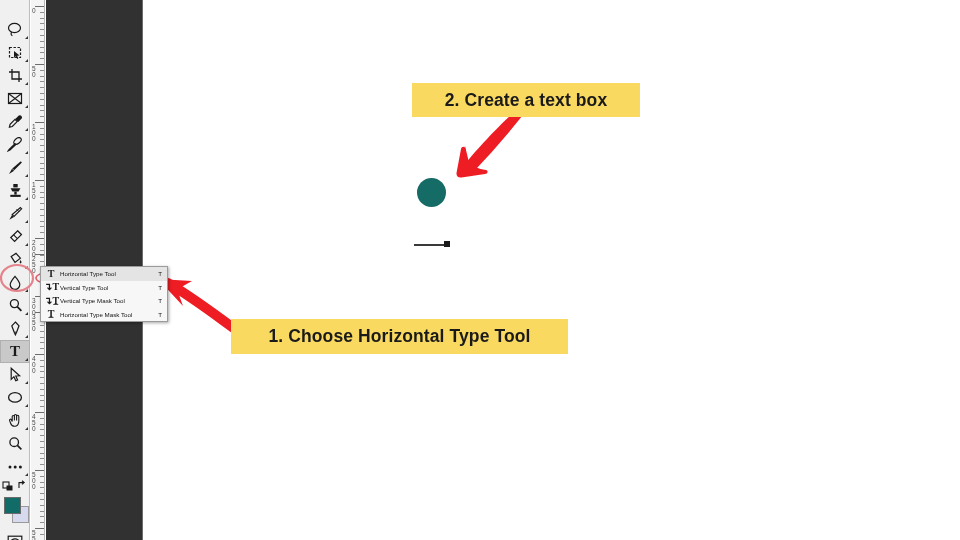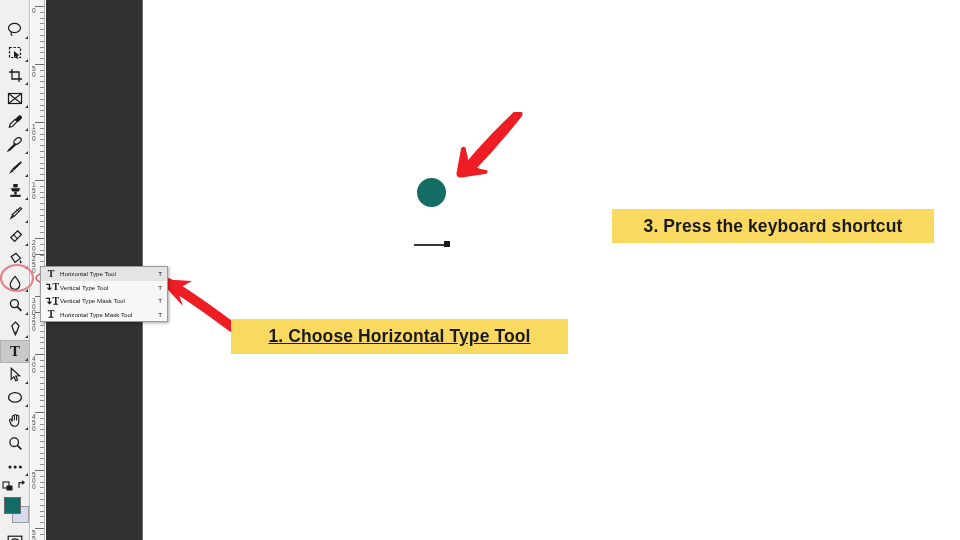--- a/index.html
+++ b/index.html
@@ -92,21 +92,21 @@
   
   .callout{
     position:absolute;background:#fad961;color:#1a1a1a;
     font-weight:700;letter-spacing:.1px;
     display:flex;align-items:center;justify-content:center;
     box-sizing:border-box;
   }
   #c2{left:412px;top:83px;width:228px;height:34px;font-size:17.5px;}
   #c3{left:612px;top:209px;width:322px;height:34px;font-size:17.5px;}
   #c4{left:616px;top:265px;width:314px;height:56px;font-size:17.5px;flex-direction:column;line-height:26px;}
-  #c1{left:231px;top:319px;width:337px;height:35px;font-size:17.5px;text-decoration:underline;}
+  #c1{left:231px;top:319px;width:337px;height:35px;font-size:17.5px;}
 
   .arrowsvg{position:absolute;pointer-events:none;}
   #arrow2{left:448px;top:112px;}
   #arrow1{left:150px;top:272px;}
   #ellipse-hl{position:absolute;left:-1px;top:259px;}
 </style>
 </head>
 <body>
 
 <div id="stage">
@@ -499,19 +499,19 @@
              C35 30 58 7 66 0 Z" fill="#ee1d24"></path>
     <path d="M70 2 C62 12 40 38 22 57" stroke="#ee1d24" stroke-width="9" stroke-linecap="round" fill="none"></path>
     <path d="M9.5 62 L17 34 L21.5 52.5 L38 59.5 Z" fill="#ee1d24"></path>
   </svg>
 
   <svg id="arrow1" class="arrowsvg" width="96" height="66" viewBox="0 0 96 66">
     <path d="M92 62 C72 48 44 26 18 11" stroke="#ee1d24" stroke-width="10" stroke-linecap="round" fill="none"></path>
     <path d="M8 7 L42 9 L27 17.5 L33 34 Z" fill="#ee1d24"></path>
   </svg>
 
-
-  <div class="callout" id="c3">3. Press the keyboard shortcut</div>
+  <div class="callout" id="c2">2. Create a text box</div>
+
 
 
   <div class="callout" id="c1">1. Choose Horizontal Type Tool</div>
 
 </div>
 
 </body></html>

